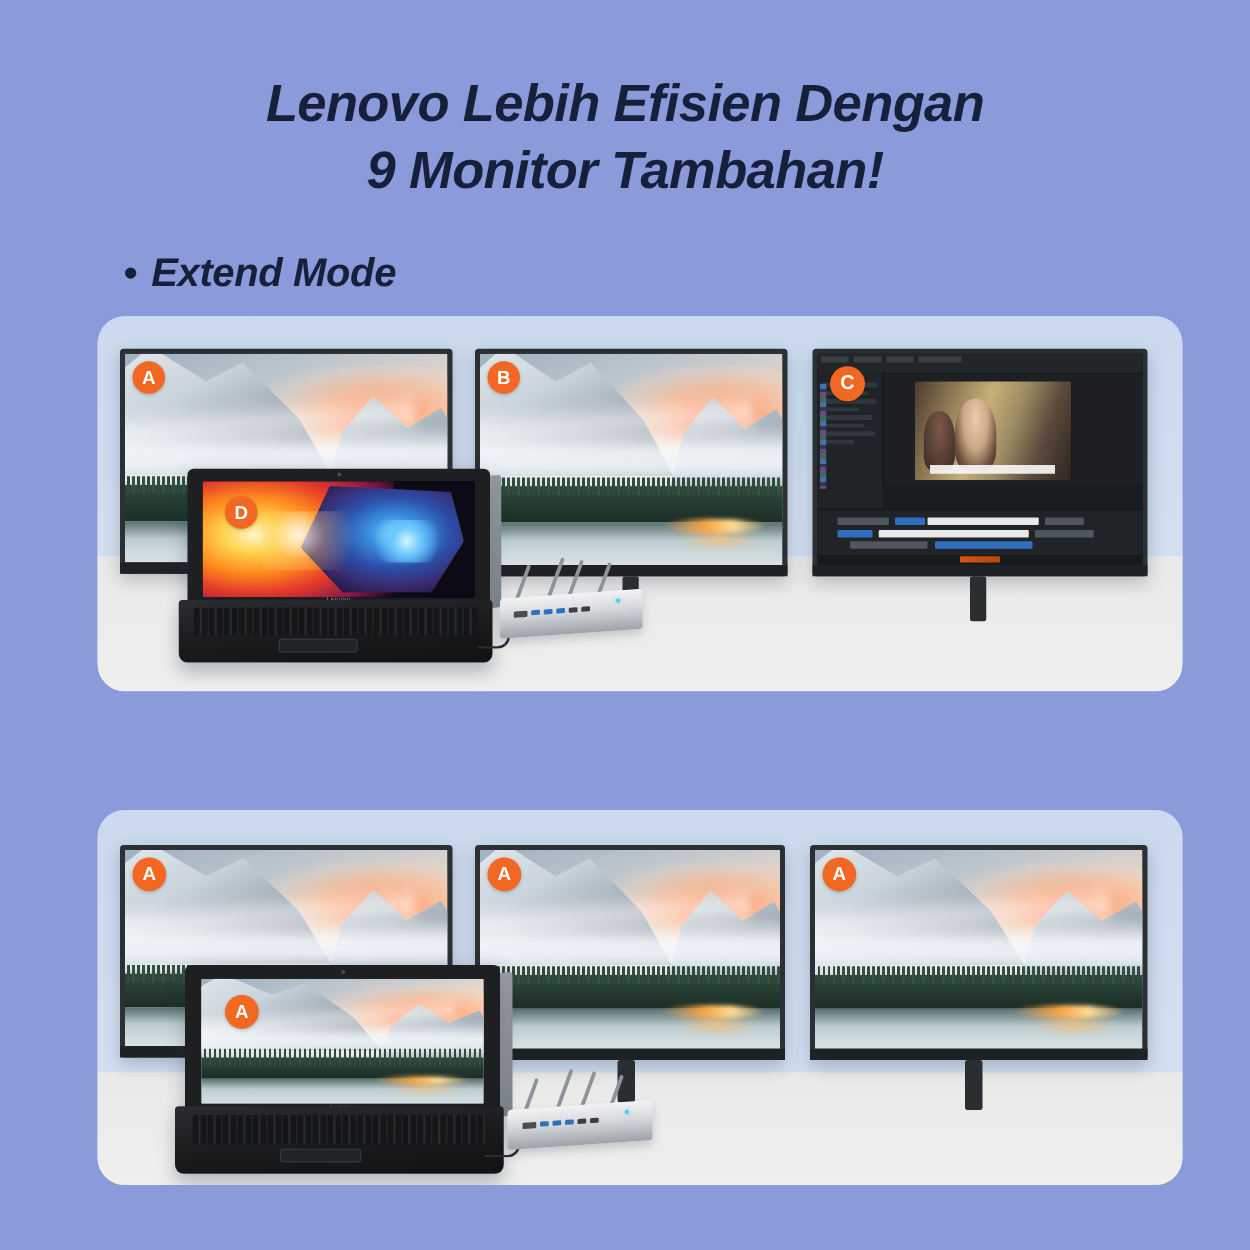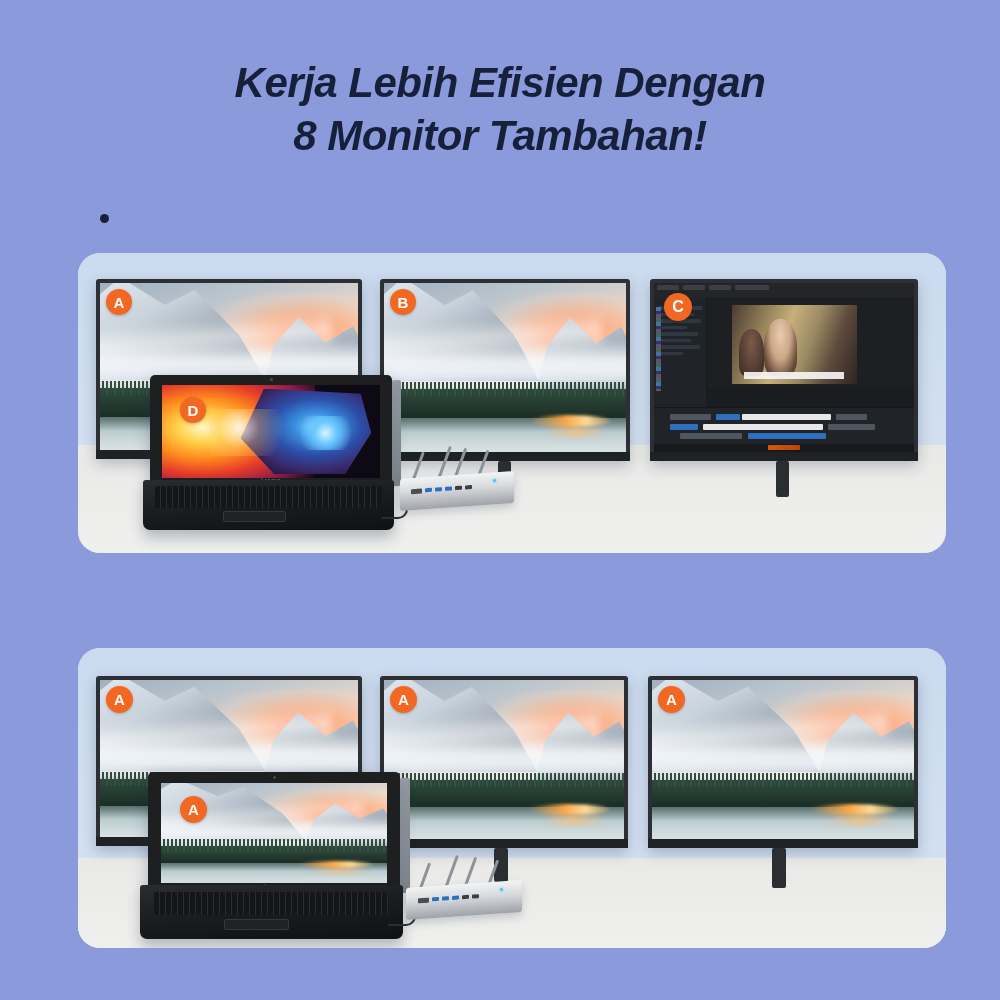--- a/index.html
+++ b/index.html
@@ -185,26 +185,26 @@
     line-height:1;z-index:6;
     box-shadow:0 1px 3px rgba(0,0,0,.22);
   }
 </style>
 </head>
 <body>
 
 <div class="page">
 
   <div class="title">
-    <span>Kerja Lebih Efisien Dengan</span>
-    <span class="l2">8 Monitor Tambahan!</span>
+    <span>Lenovo Lebih Efisien Dengan</span>
+    <span class="l2">9 Monitor Tambahan!</span>
   </div>
 
   <div class="section-head" id="head-extend">
-    <span class="bullet"></span>
+    <span class="bullet"></span><span>Extend Mode</span>
   </div>
 
   <div class="panel" id="panel-extend">
     <div class="wall"></div>
     <div class="desk"></div>
 
     <div class="monitor" style="left:18px;top:26px;width:266px;height:180px;">
       <div class="mon-frame">
         <div class="mon-screen">
           <div class="scenery">

